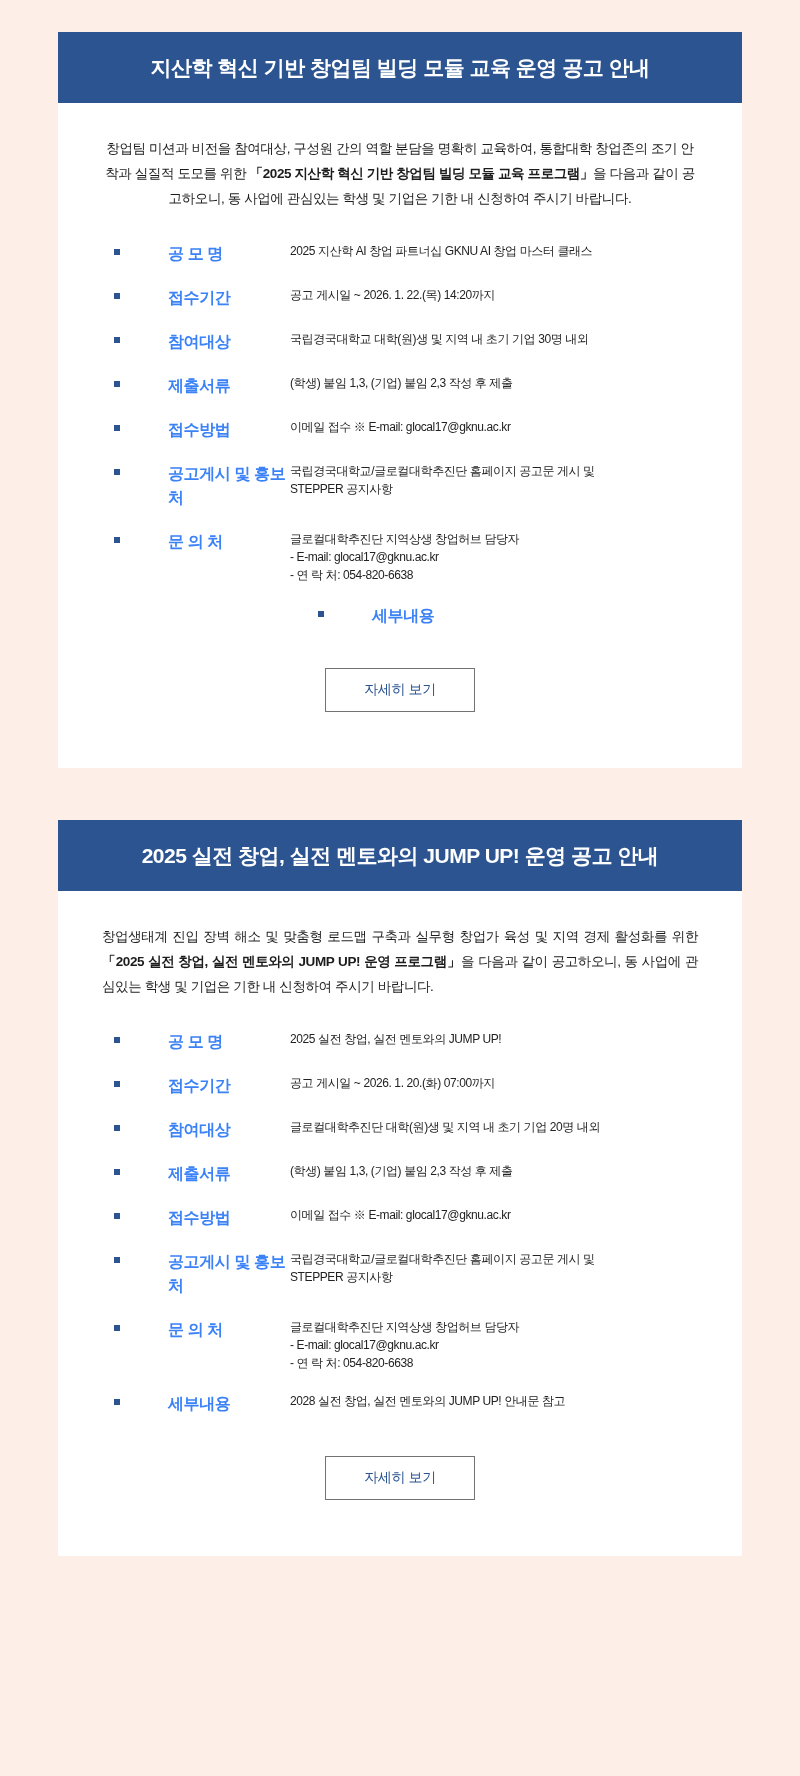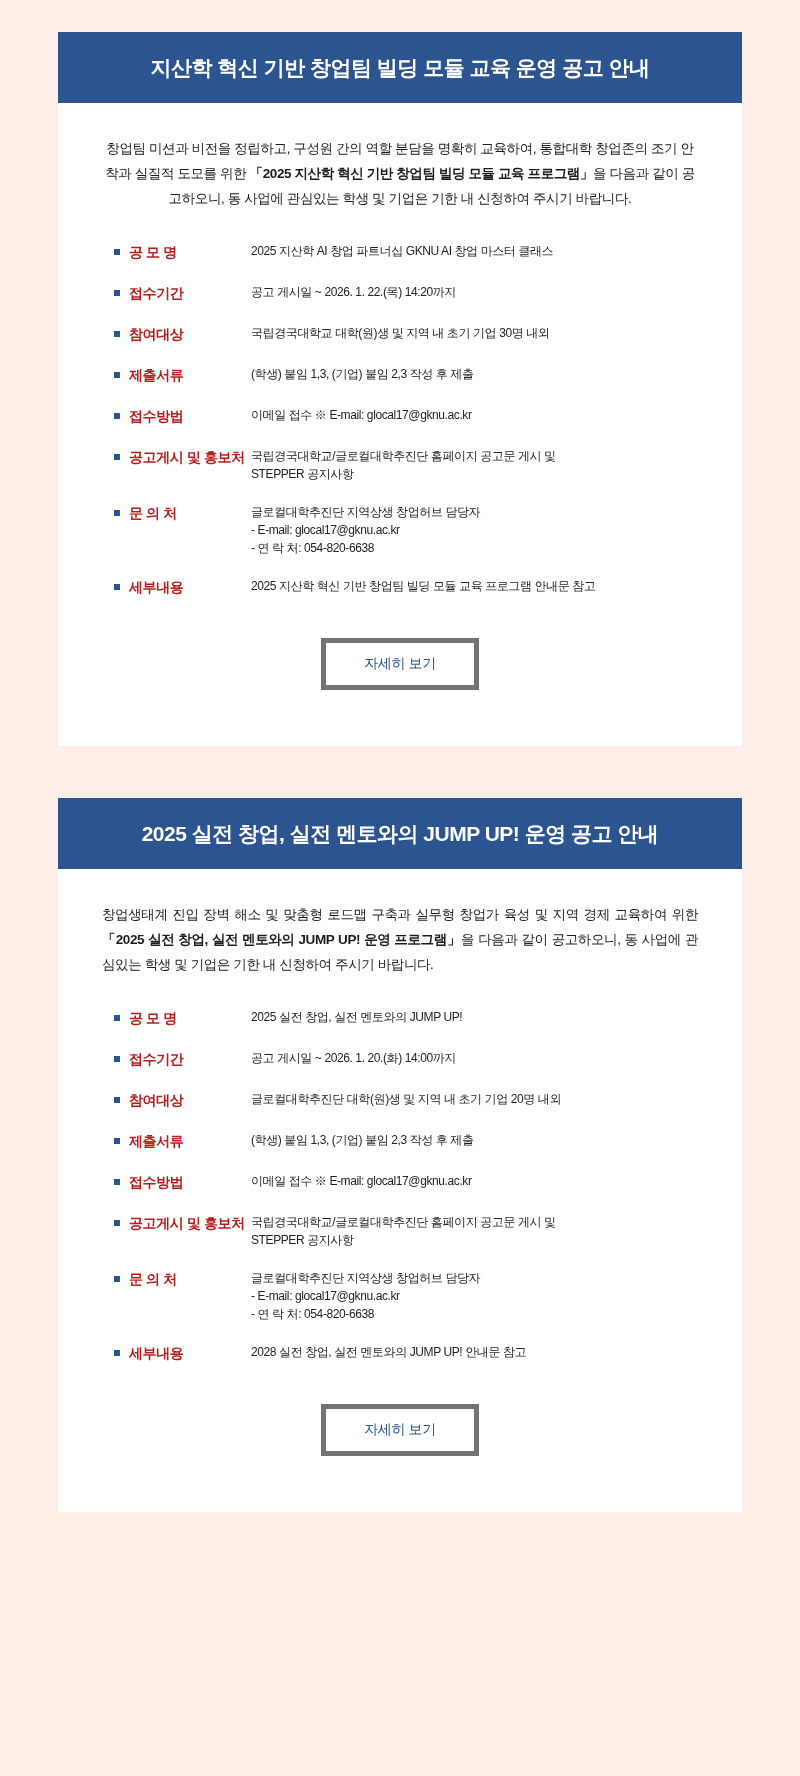--- a/index.html
+++ b/index.html
@@ -75,42 +75,43 @@
     width: 6px;
     height: 6px;
     background: #2b5490;
     margin-top: 7px;
     margin-right: 9px;
     flex: 0 0 auto;
   }
   .label {
     width: 122px;
     flex: 0 0 122px;
-    font-size: 14px;
+    font-size: 16px;
     font-weight: bold;
-    color: #b91c1c;
+    color: #3b82f6;
     letter-spacing: -0.4px;
     line-height: 1.5;
+    margin-left: 39px;
   }
   .value {
     flex: 1 1 auto;
     font-size: 12px;
     color: #222222;
     letter-spacing: -0.4px;
     line-height: 1.5;
     white-space: pre-line;
   }
   .btn-wrap {
     display: flex;
     justify-content: center;
     margin-top: 40px;
   }
   .detail-btn {
     display: inline-block;
-    border: 5px solid #737373;
+    border: 1px solid #737373;
     color: #2b5490;
     background: #ffffff;
     font-size: 14px;
     letter-spacing: -0.4px;
     padding: 12px 38px;
     text-align: center;
     cursor: pointer;
     min-width: 148px;
     box-sizing: border-box;
   }
@@ -119,21 +120,21 @@
 <body>
 
 <div class="page">
 
   <div class="card-spacer-top"></div>
 
   <div class="card">
     <div class="card-header">지산학 혁신 기반 창업팀 빌딩 모듈 교육 운영 공고 안내</div>
     <div class="card-body">
       <div class="intro center-ish">
-        <span>창업팀 미션과 비전을 정립하고, 구성원 간의 역할 분담을 명확히 교육하여, 통합대학 창업존의 조기 안착과 실질적 도모를 위한 </span><span class="b">「2025 지산학 혁신 기반 창업팀 빌딩 모듈 교육 프로그램」</span><span>을 다음과 같이 공고하오니, 동 사업에 관심있는 학생 및 기업은 기한 내 신청하여 주시기 바랍니다.</span>
+        <span>창업팀 미션과 비전을 참여대상, 구성원 간의 역할 분담을 명확히 교육하여, 통합대학 창업존의 조기 안착과 실질적 도모를 위한 </span><span class="b">「2025 지산학 혁신 기반 창업팀 빌딩 모듈 교육 프로그램」</span><span>을 다음과 같이 공고하오니, 동 사업에 관심있는 학생 및 기업은 기한 내 신청하여 주시기 바랍니다.</span>
       </div>
       <div class="rows">
 
         <div class="row">
           <span class="bullet"></span>
           <div class="label">공 모 명</div>
           <div class="value">2025 지산학 AI 창업 파트너십 GKNU AI 창업 마스터 클래스</div>
         </div>
 
         <div class="row">
@@ -172,50 +173,49 @@
           <span class="bullet"></span>
           <div class="label">문 의 처</div>
           <div class="value">글로컬대학추진단 지역상생 창업허브 담당자
 - E-mail: glocal17@gknu.ac.kr
 - 연 락 처: 054-820-6638</div>
         </div>
 
         <div class="row">
           <span class="bullet"></span>
           <div class="label">세부내용</div>
-          <div class="value">2025 지산학 혁신 기반 창업팀 빌딩 모듈 교육 프로그램 안내문 참고</div>
         </div>
 
       </div>
       <div class="btn-wrap">
         <a class="detail-btn">자세히 보기</a>
       </div>
     </div>
   </div>
 
   <div class="card-gap"></div>
 
   <div class="card">
     <div class="card-header">2025 실전 창업, 실전 멘토와의 JUMP UP! 운영 공고 안내</div>
     <div class="card-body">
       <div class="intro">
-        <span>창업생태계 진입 장벽 해소 및 맞춤형 로드맵 구축과 실무형 창업가 육성 및 지역 경제 교육하여 위한 </span><span class="b">「2025 실전 창업, 실전 멘토와의 JUMP UP! 운영 프로그램」</span><span>을 다음과 같이 공고하오니, 동 사업에 관심있는 학생 및 기업은 기한 내 신청하여 주시기 바랍니다.</span>
+        <span>창업생태계 진입 장벽 해소 및 맞춤형 로드맵 구축과 실무형 창업가 육성 및 지역 경제 활성화를 위한 </span><span class="b">「2025 실전 창업, 실전 멘토와의 JUMP UP! 운영 프로그램」</span><span>을 다음과 같이 공고하오니, 동 사업에 관심있는 학생 및 기업은 기한 내 신청하여 주시기 바랍니다.</span>
       </div>
       <div class="rows">
 
         <div class="row">
           <span class="bullet"></span>
           <div class="label">공 모 명</div>
           <div class="value">2025 실전 창업, 실전 멘토와의 JUMP UP!</div>
         </div>
 
         <div class="row">
           <span class="bullet"></span>
           <div class="label">접수기간</div>
-          <div class="value">공고 게시일 ~ 2026. 1. 20.(화) 14:00까지</div>
+          <div class="value">공고 게시일 ~ 2026. 1. 20.(화) 07:00까지</div>
         </div>
 
         <div class="row">
           <span class="bullet"></span>
           <div class="label">참여대상</div>
           <div class="value">글로컬대학추진단 대학(원)생 및 지역 내 초기 기업 20명 내외</div>
         </div>
 
         <div class="row">
           <span class="bullet"></span>

